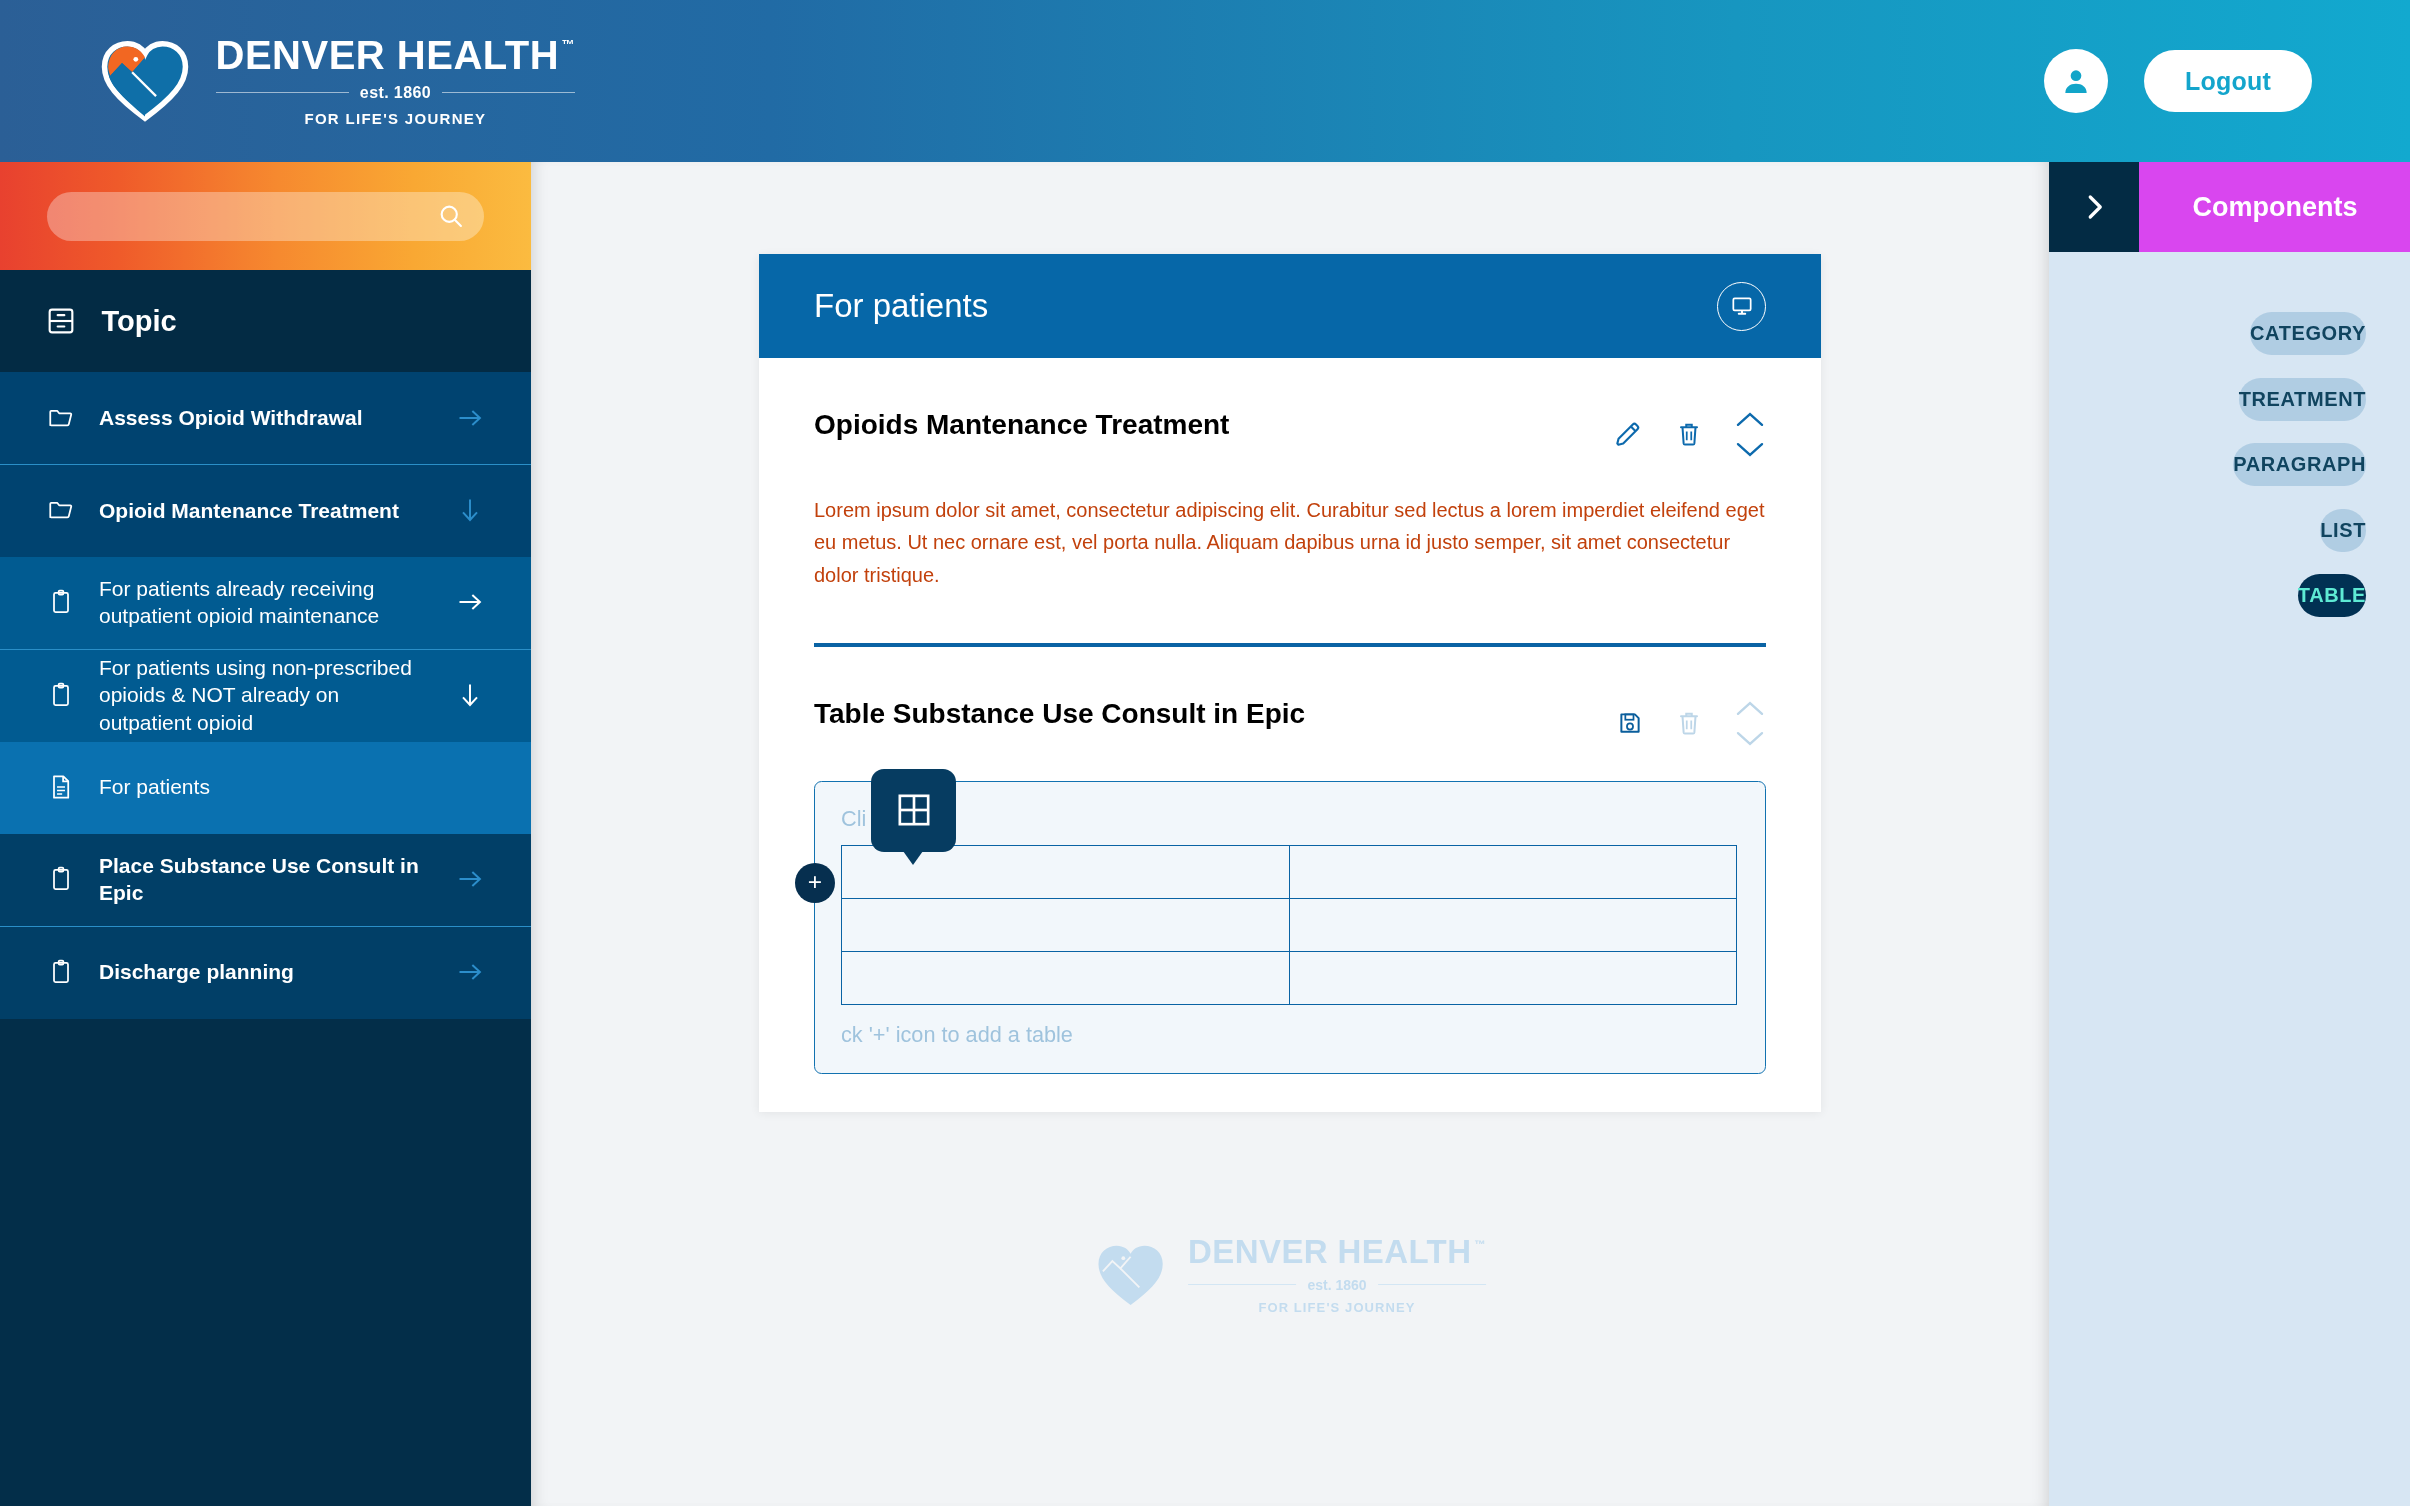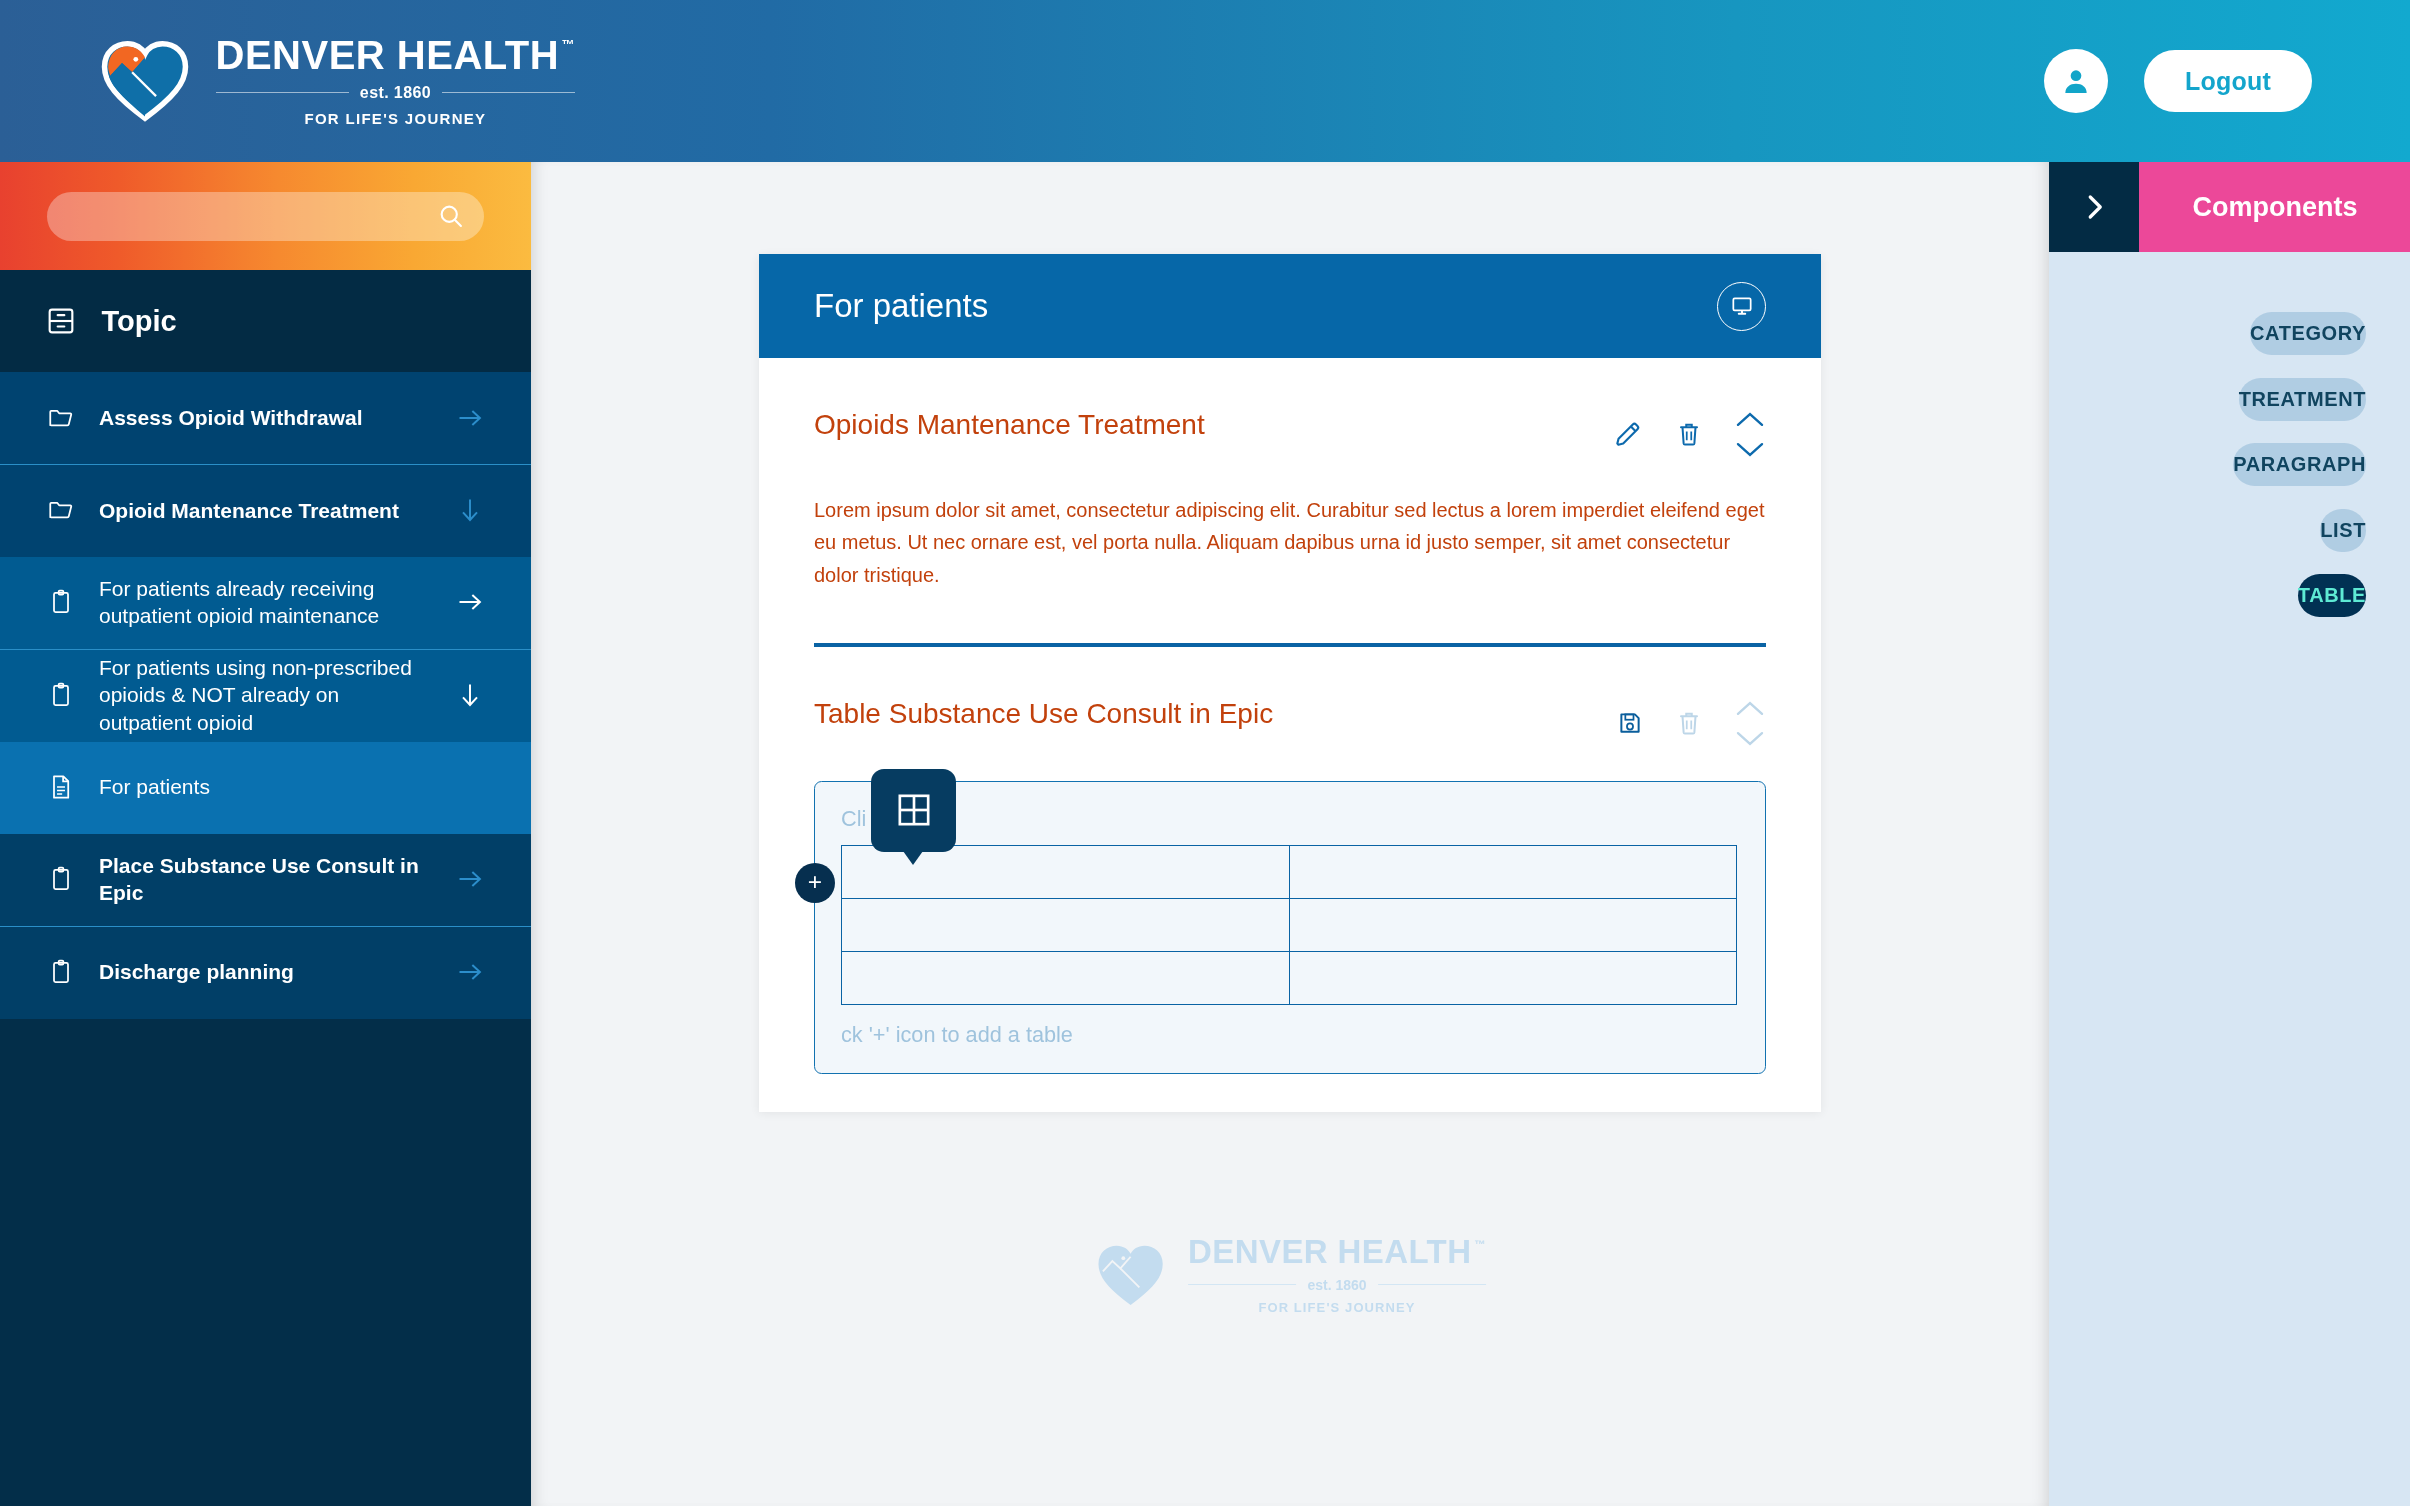--- a/index.html
+++ b/index.html
@@ -109,21 +109,21 @@
     padding: 0 55px;
   }
   .card-title { color: #fff; font-size: 33px; font-weight: 400; }
   .monitor-circle {
     width: 49px; height: 49px; border: 1.9px solid #fff; border-radius: 50%;
     display: flex; align-items: center; justify-content: center; cursor: pointer;
   }
 
   .block { padding: 51px 55px 0 55px; }
   .block-head { display: flex; align-items: flex-start; justify-content: space-between; }
-  .block-title { color: #c2410c; font-size: 28px; font-weight: 400; }
+  .block-title { color: #000000; font-size: 28px; font-weight: 700; }
   .block-tools { display: flex; align-items: center; gap: 30px; padding-top: 1.9px; }
   .tool { cursor: pointer; display: flex; align-items: center; justify-content: center; }
   .tool.stacked { flex-direction: column; gap: 13px; }
   .block-body {
     color: #c2410c; font-size: 20px; line-height: 1.62;
     margin-top: 36px; max-width: 960px;
   }
   .block-divider { height: 3.8px; background: #0a63a4; margin: 52px 0 0 0; }
 
   
@@ -180,21 +180,21 @@
   .rightpanel {
     position: absolute; left: 2049px; top: 162px;
     width: 362px; height: 1345px; background: #d7e6f3;
   }
   .rp-head { display: flex; height: 90px; }
   .rp-toggle {
     width: 90px; background: #032b44; display: flex;
     align-items: center; justify-content: center; cursor: pointer;
   }
   .rp-title-bar {
-    flex: 1; background: #ec4899; display: flex; align-items: center; justify-content: center;
+    flex: 1; background: #d946ef; display: flex; align-items: center; justify-content: center;
   }
   .rp-title { color: #fff; font-size: 27px; font-weight: 700; }
   .rp-body { padding: 60px 45px 0 45px; display: flex; flex-direction: column; gap: 22.6px; align-items: flex-end; }
   .chip {
     height: 43px; border-radius: 24.5px; background: #b0cde3; color: #10445f;
     display: flex; align-items: center; justify-content: center;
     font-size: 20px; font-weight: 700; letter-spacing: 0.6px; cursor: pointer;
     border: none; font-family: "Liberation Sans", sans-serif;
   }
   .chip.selected { background: #013153; color: #5eead4; }

